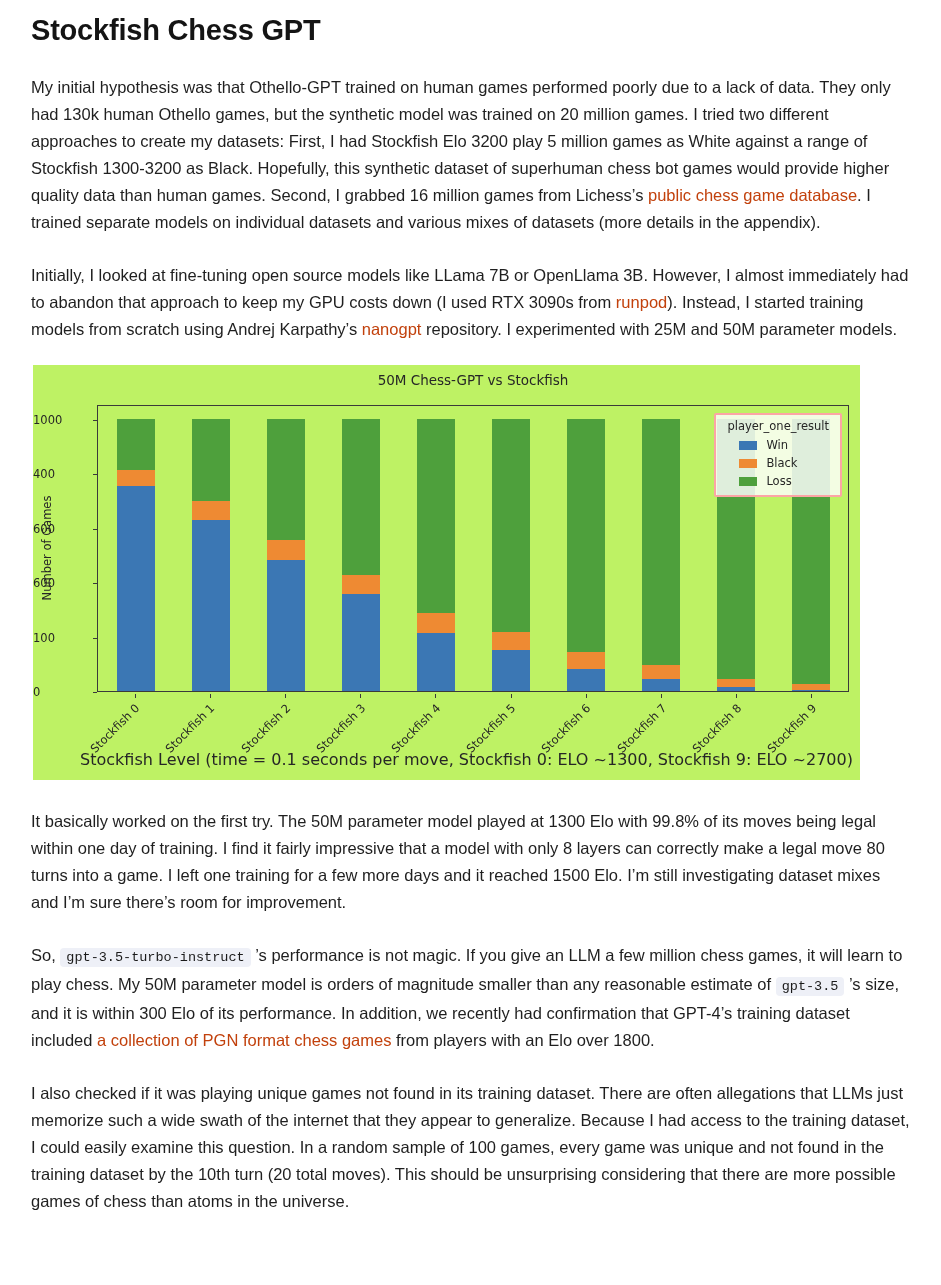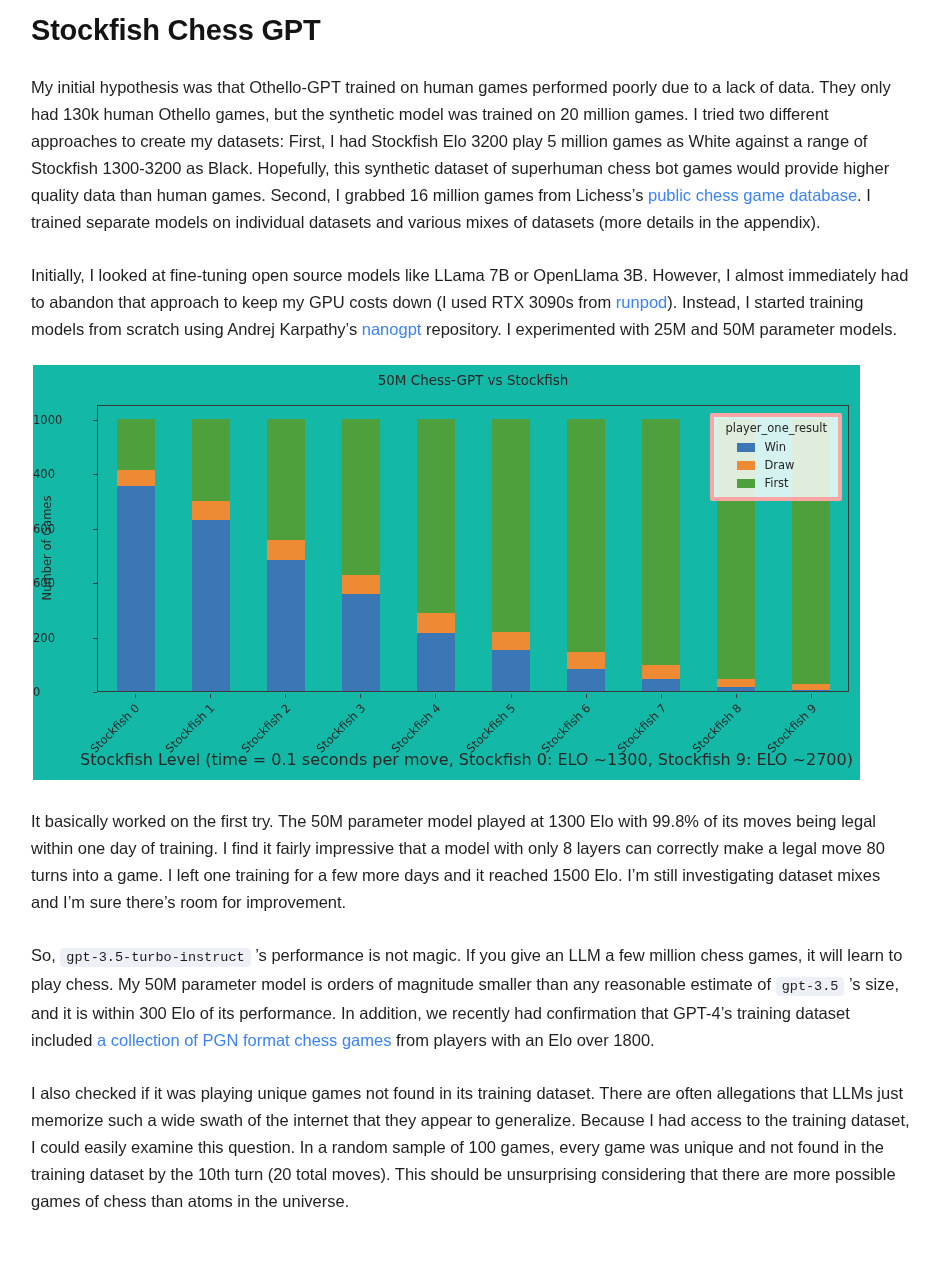--- a/index.html
+++ b/index.html
@@ -18,38 +18,38 @@
     font-weight: 600;
     color: #141414;
     margin: 14px 0 27px 0;
     letter-spacing: -0.2px;
   }
   p.body-par {
     font-size: 16.5px;
     line-height: 27px;
     margin: 0 0 26px 0;
   }
-  a.inline-link { color: #3b82f6; text-decoration: none; cursor: pointer; }
+  a.inline-link { color: #c2410c; text-decoration: none; cursor: pointer; }
   code.inline-code {
     font-family: "Liberation Mono", "DejaVu Sans Mono", monospace;
     font-size: 13.5px;
     background: #eef0f7;
     color: #1a1a1a;
     padding: 2px 6px;
     border-radius: 4px;
     white-space: nowrap;
   }
 
   
   .figure {
     position: relative;
     width: 827px;
     height: 415px;
     margin: -4px 0 28px 2px;
-    background: #14b8a6;
+    background: #bef264;
     font-family: "DejaVu Sans", sans-serif;
     color: #262626;
   }
   .chart-title {
     position: absolute;
     left: 64px; top: 7px; width: 752px;
     text-align: center;
     font-size: 13.5px;
   }
   .plot {
@@ -95,21 +95,21 @@
   .xlabel {
     position: absolute;
     left: 40px; top: 385px; width: 787px;
     text-align: center;
     font-size: 16px;
   }
   .legend {
     position: absolute;
     top: 7px; right: 6px;
     background: rgba(255,255,255,0.82);
-    border: 4px solid #fca5a5;
+    border: 2px solid #fca5a5;
     border-radius: 2px;
     padding: 3px 9px 5px 9px;
     font-size: 11.5px;
     z-index: 5;
   }
   .legend-title { text-align: center; padding: 1px 2px 3px 2px; white-space: nowrap; }
   .legend-row { display: flex; align-items: center; padding: 2px 6px 2px 14px; }
   .legend-swatch { width: 18px; height: 9px; margin-right: 9px; flex: none; }
   .legend-label { white-space: nowrap; }
 </style>
@@ -202,33 +202,33 @@
         </div>
       <div class="legend">
         <div class="legend-title">player_one_result</div>
         <div id="legend-rows">
             <div class="legend-row">
               <div class="legend-swatch" style="background: rgb(59, 119, 180);"></div>
               <div class="legend-label">Win</div>
             </div>
             <div class="legend-row">
               <div class="legend-swatch" style="background: rgb(238, 138, 51);"></div>
-              <div class="legend-label">Draw</div>
+              <div class="legend-label">Black</div>
             </div>
             <div class="legend-row">
               <div class="legend-swatch" style="background: rgb(78, 160, 60);"></div>
-              <div class="legend-label">First</div>
+              <div class="legend-label">Loss</div>
             </div>
           </div>
       </div>
     </div>
     <div class="xlabel">Stockfish Level (time = 0.1 seconds per move, Stockfish 0: ELO ~1300, Stockfish 9: ELO ~2700)</div>
   <div class="ytick-label" style="top: 320px;">0</div>
       <div class="ytick-mark" style="top: 327px;"></div>
-      <div class="ytick-label" style="top: 265.6px;">200</div>
+      <div class="ytick-label" style="top: 265.6px;">100</div>
       <div class="ytick-mark" style="top: 272.6px;"></div>
       <div class="ytick-label" style="top: 211.2px;">600</div>
       <div class="ytick-mark" style="top: 218.2px;"></div>
       <div class="ytick-label" style="top: 156.8px;">600</div>
       <div class="ytick-mark" style="top: 163.8px;"></div>
       <div class="ytick-label" style="top: 102.4px;">400</div>
       <div class="ytick-mark" style="top: 109.4px;"></div>
       <div class="ytick-label" style="top: 48px;">1000</div>
       <div class="ytick-mark" style="top: 55px;"></div>
       <div class="xtick-mark" style="left: 101.6px; top: 329px;"></div>

